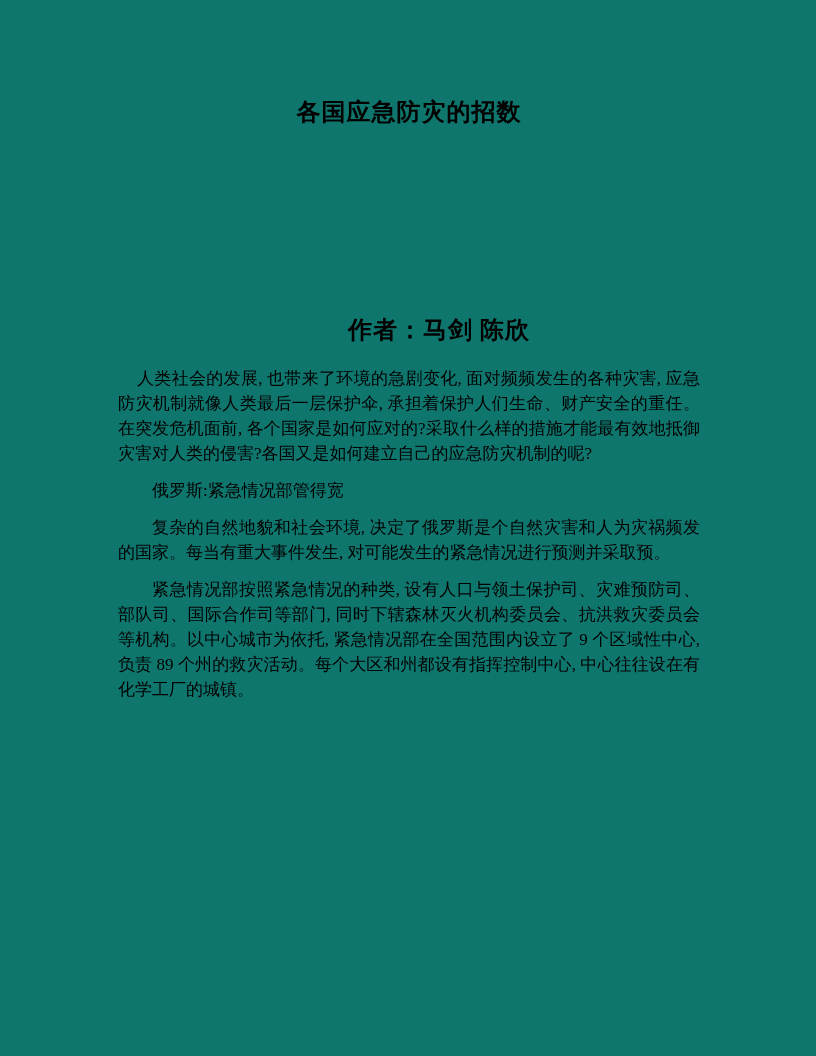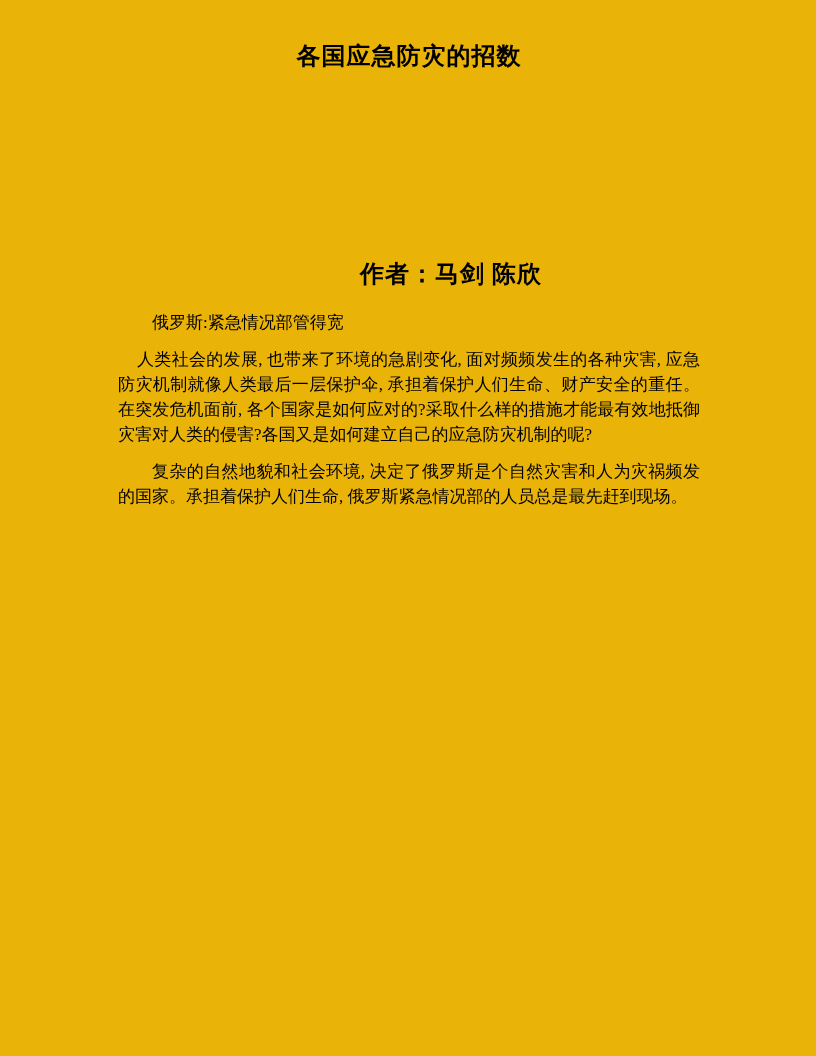--- a/index.html
+++ b/index.html
@@ -4,43 +4,43 @@
 <style>
   html, body {
     margin: 0;
     padding: 0;
     background: #ffffff;
   }
   .page {
     position: relative;
     width: 816px;
     height: 1056px;
-    background: #eab308;
+    background: #0f766e;
     color: #000000;
     font-family: "Liberation Serif", "DejaVu Serif", serif;
     box-sizing: border-box;
-    padding: 40px 116px 0 118px;
+    padding: 96px 116px 0 118px;
     overflow: hidden;
   }
   .doc-title {
     margin: 0;
     font-size: 24px;
     font-weight: bold;
     line-height: 33px;
     text-align: center;
     letter-spacing: 1px;
   }
   .author-line {
     margin: 184px 0 0 0;
     font-size: 24px;
     font-weight: bold;
     line-height: 34px;
     text-align: center;
     position: relative;
-    left: 42px;
+    left: 30px;
     letter-spacing: 1px;
   }
   .body-text {
     margin-top: 19px;
   }
   .para {
     margin: 0 0 12px 0;
     font-size: 17px;
     line-height: 25px;
     text-align: justify;
@@ -56,17 +56,18 @@
 </style>
 </head>
 <body>
 
 <div class="page">
   <h1 class="doc-title">各国应急防灾的招数</h1>
 
   <div class="author-line">作者：马剑 陈欣</div>
 
   <div class="body-text">
+    <p class="para first">人类社会的发展, 也带来了环境的急剧变化, 面对频频发生的各种灾害, 应急防灾机制就像人类最后一层保护伞, 承担着保护人们生命、财产安全的重任。在突发危机面前, 各个国家是如何应对的?采取什么样的措施才能最有效地抵御灾害对人类的侵害?各国又是如何建立自己的应急防灾机制的呢?</p>
     <p class="para section-heading">俄罗斯:紧急情况部管得宽</p>
-    <p class="para first">人类社会的发展, 也带来了环境的急剧变化, 面对频频发生的各种灾害, 应急防灾机制就像人类最后一层保护伞, 承担着保护人们生命、财产安全的重任。在突发危机面前, 各个国家是如何应对的?采取什么样的措施才能最有效地抵御灾害对人类的侵害?各国又是如何建立自己的应急防灾机制的呢?</p>
-    <p class="para">复杂的自然地貌和社会环境, 决定了俄罗斯是个自然灾害和人为灾祸频发的国家。承担着保护人们生命, 俄罗斯紧急情况部的人员总是最先赶到现场。</p>
+    <p class="para">复杂的自然地貌和社会环境, 决定了俄罗斯是个自然灾害和人为灾祸频发的国家。每当有重大事件发生, 对可能发生的紧急情况进行预测并采取预。</p>
+    <p class="para">紧急情况部按照紧急情况的种类, 设有人口与领土保护司、灾难预防司、部队司、国际合作司等部门, 同时下辖森林灭火机构委员会、抗洪救灾委员会等机构。以中心城市为依托, 紧急情况部在全国范围内设立了 9 个区域性中心, 负责 89 个州的救灾活动。每个大区和州都设有指挥控制中心, 中心往往设在有化学工厂的城镇。</p>
   </div>
 </div>
 
 </body></html>

